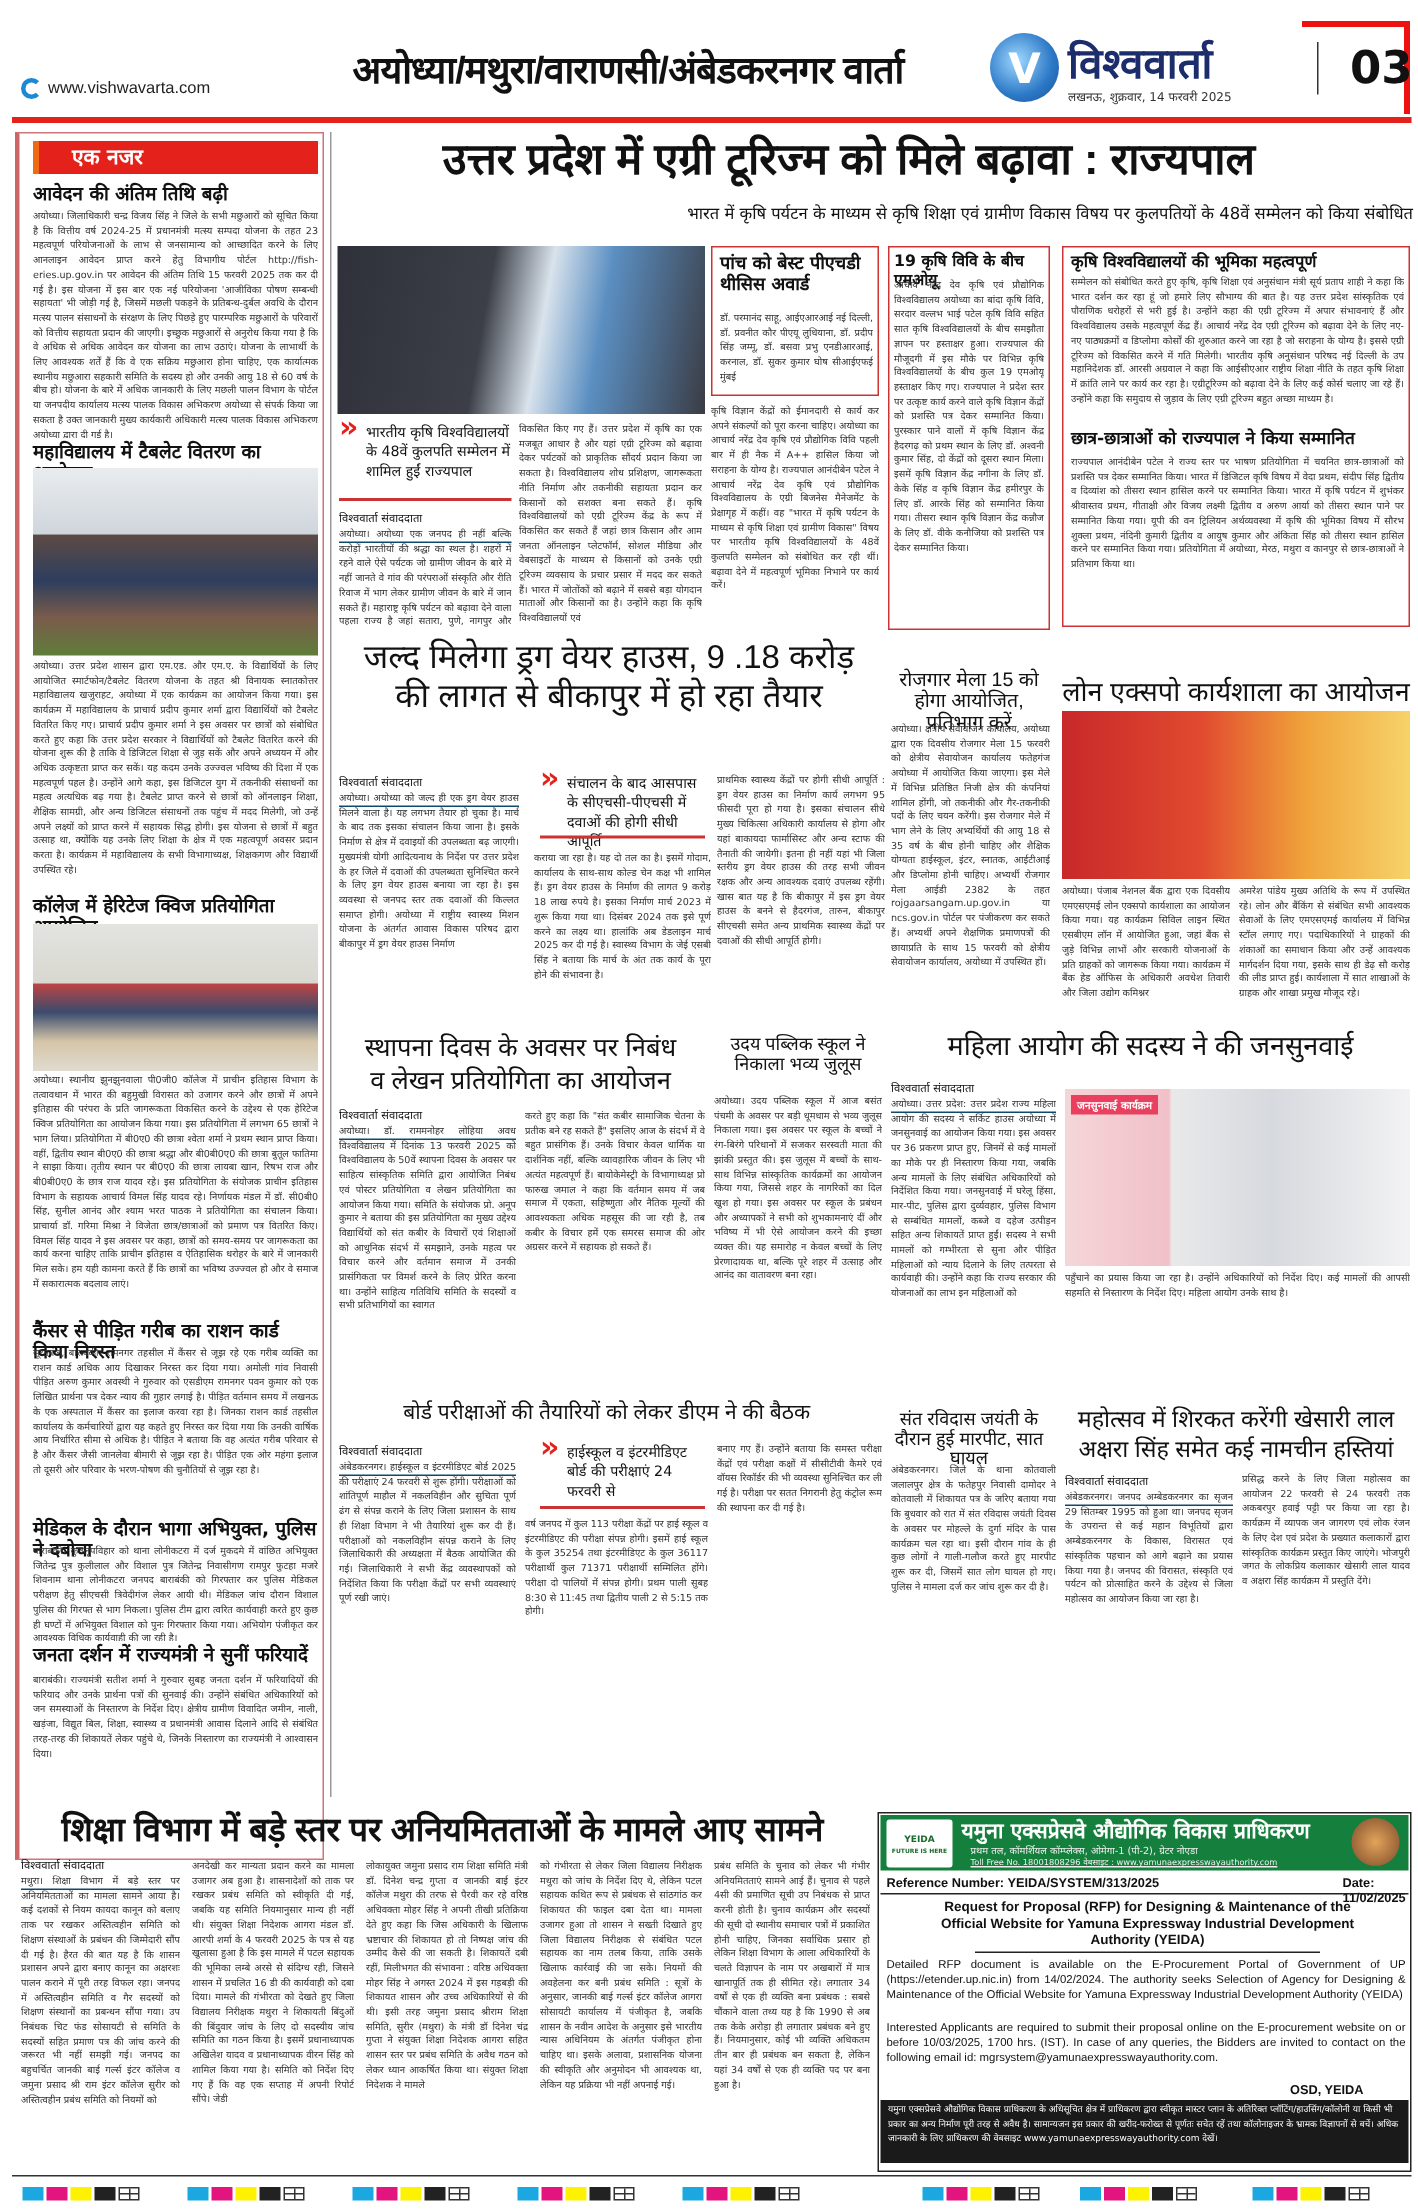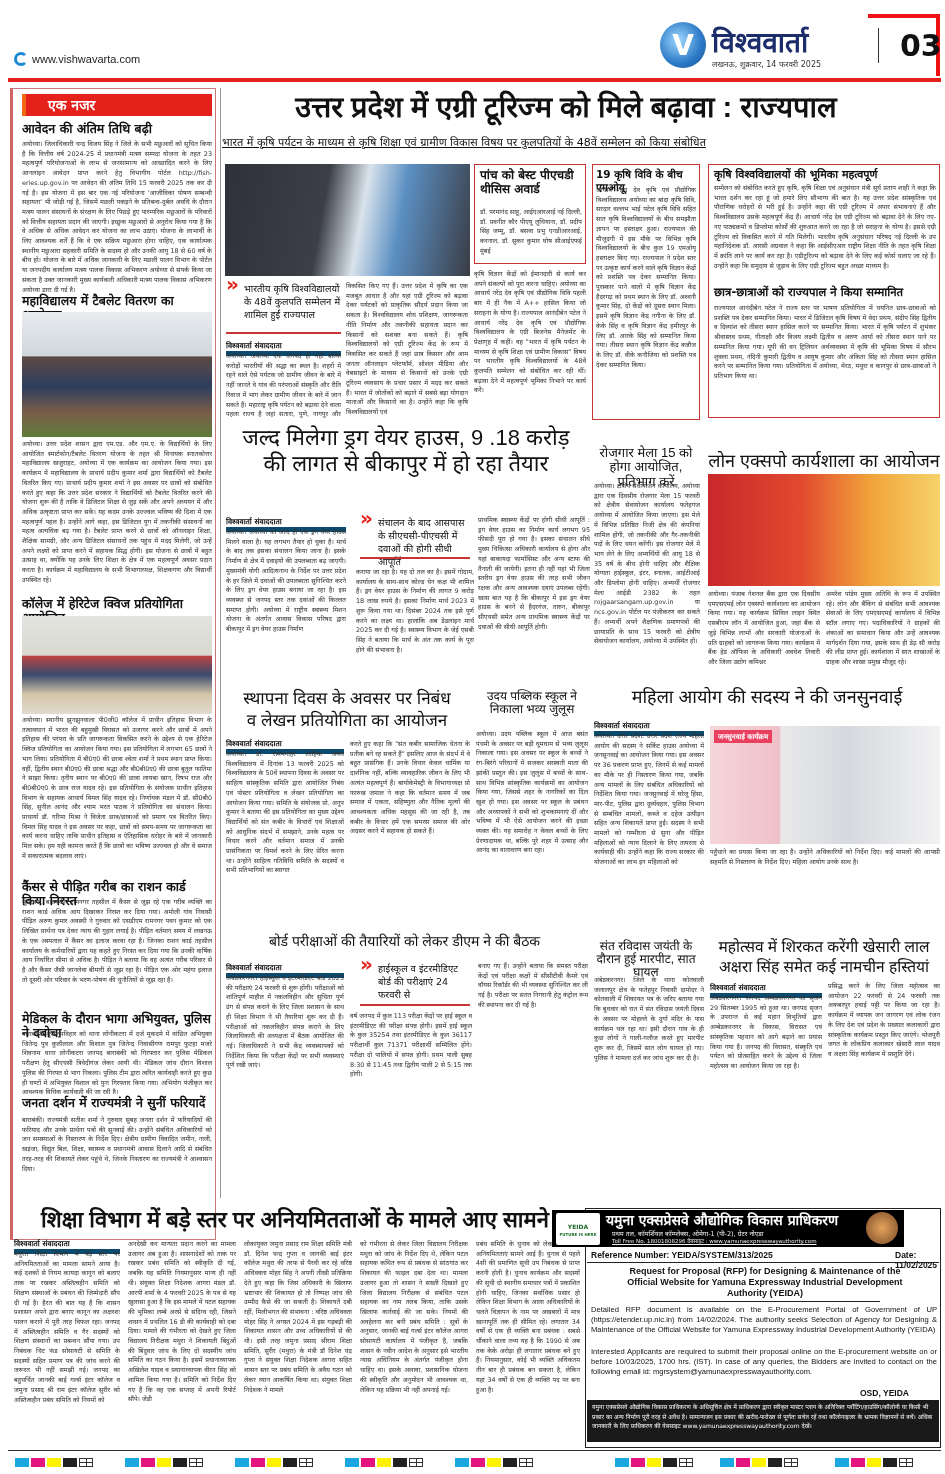--- a/index.html
+++ b/index.html
@@ -19,29 +19,29 @@
 .eknazar{left:22px;top:94px;width:190px;height:22px;background:linear-gradient(90deg,#f06a14 0,#f06a14 4px,#e4211b 4px);color:#fff;font-weight:bold;font-size:14px;padding-left:26px;line-height:22px}
 h3.sh{position:absolute;font-size:12.5px;font-weight:bold;color:#111;line-height:1.15}
 .txt{position:absolute;font-size:6.4px;line-height:9.7px;color:#333;text-align:justify;overflow:hidden}
 .photo{position:absolute;overflow:hidden}
 .ph-crowd{background:linear-gradient(180deg,#e9ecef 0,#cfd6dc 35%,#5d4a45 36%,#2d3e5e 60%,#7a5c4a 80%,#5f7d3a 100%)}
 .ph-class{background:linear-gradient(180deg,#e3e4e0 0,#d8d8d0 40%,#b44 41%,#3a4b6e 60%,#d6c6a8 80%,#e0dad0 100%)}
 .ph-speaker{background:linear-gradient(100deg,#2e3139 0,#3c3f48 40%,#d9e3ec 55%,#5b8fc2 70%,#3a3c44 100%)}
 .ph-expo{background:linear-gradient(90deg,#c8282a 0,#e14a2f 40%,#f0a33a 70%,#f6d36a 100%)}
 .ph-meet{background:linear-gradient(90deg,#f5d6d8 0,#f0c0c8 30%,#e9e9ea 31%,#d6d9de 60%,#f2f2f3 100%)}
 .hl{position:absolute;font-weight:bold;color:#111;font-family:"Liberation Sans",sans-serif;text-align:center;line-height:1.1}
-.sub{position:absolute;font-size:11px;text-align:left;text-decoration:underline}
+.sub{position:absolute;font-size:11px;text-align:right;}
 .box{position:absolute;border:1.5px solid #c33}
 .boxh{position:absolute;font-size:12px;font-weight:bold;line-height:1.2}
-.byline{position:absolute;font-size:7.5px;font-weight:bold;border-bottom:5px solid #0c4a6e;padding-bottom:1px}
+.byline{position:absolute;font-size:7.5px;font-weight:normal;border-bottom:1px solid #0c4a6e;padding-bottom:11px}
 .quote{position:absolute;font-size:9.5px;line-height:13px;padding-left:18px}
 .quote:before{content:"»";position:absolute;left:0;top:-4px;color:#e4211b;font-size:20px;font-weight:bold}
 .qline{position:absolute;height:2px;background:#c33}
 .ad{left:585px;top:1208px;width:356px;height:240px;border:1.5px solid #222}
-.adhead{left:552px;top:1210px;width:352px;height:37px;background:#000000;color:#fff}
+.adhead{left:587px;top:1210px;width:352px;height:37px;background:#15803d;color:#fff}
 .adlogo{position:absolute;left:4px;top:3px;width:44px;height:32px;background:#fff;color:#1a6b2a;font-size:6px;font-weight:bold;text-align:center;padding-top:10px;border-radius:2px}
 .adtitle{position:absolute;left:54px;top:0;font-size:14px;font-weight:bold;color:#fff}
 .adsub{position:absolute;left:60px;top:19px;font-size:6.5px;color:#eee}
 .adtoll{position:absolute;left:60px;top:27px;font-size:5.5px;color:#eee;text-decoration:underline}
 .adseal{position:absolute;right:6px;top:2px;width:32px;height:32px;border-radius:50%;background:radial-gradient(circle,#e3a35a,#7a4a2a)}
 .adref{font-family:"Liberation Sans",sans-serif;font-size:8.5px;font-weight:bold}
 .adtext{position:absolute;font-family:"Liberation Sans",sans-serif;font-size:7.6px;line-height:10px;color:#111;text-align:justify}
 .adblack{left:587px;top:1400px;width:352px;height:42px;background:#1a1a1a;color:#fff;font-size:6px;line-height:9.5px;padding:2px 5px}
 .regs{position:absolute;display:flex;gap:2px}
 .regs span{width:14px;height:9px;display:inline-block}
@@ -50,20 +50,21 @@
 .hrule{position:absolute;height:1px;background:#999}
 </style>
 </head>
 <body>
 
 <div class="abs mast">
   <div class="abs url">
     <span class="e"></span>
     <span>www.vishwavarta.com</span>
   </div>
+  <div class="abs title-top">अयोध्या/मथुरा/वाराणसी/अंबेडकरनगर वार्ता</div>
   <div class="abs logo">V</div>
   <div class="abs brand">विश्ववार्ता</div>
   <div class="abs dateline">लखनऊ,   शुक्रवार, 14 फरवरी 2025</div>
   <div class="abs pgbox"></div>
   <div class="abs pgnum">03</div>
   <div class="abs redrule"></div>
 </div>
 
 <div class="abs leftcol"></div>
 <div class="abs eknazar">एक नजर</div>

